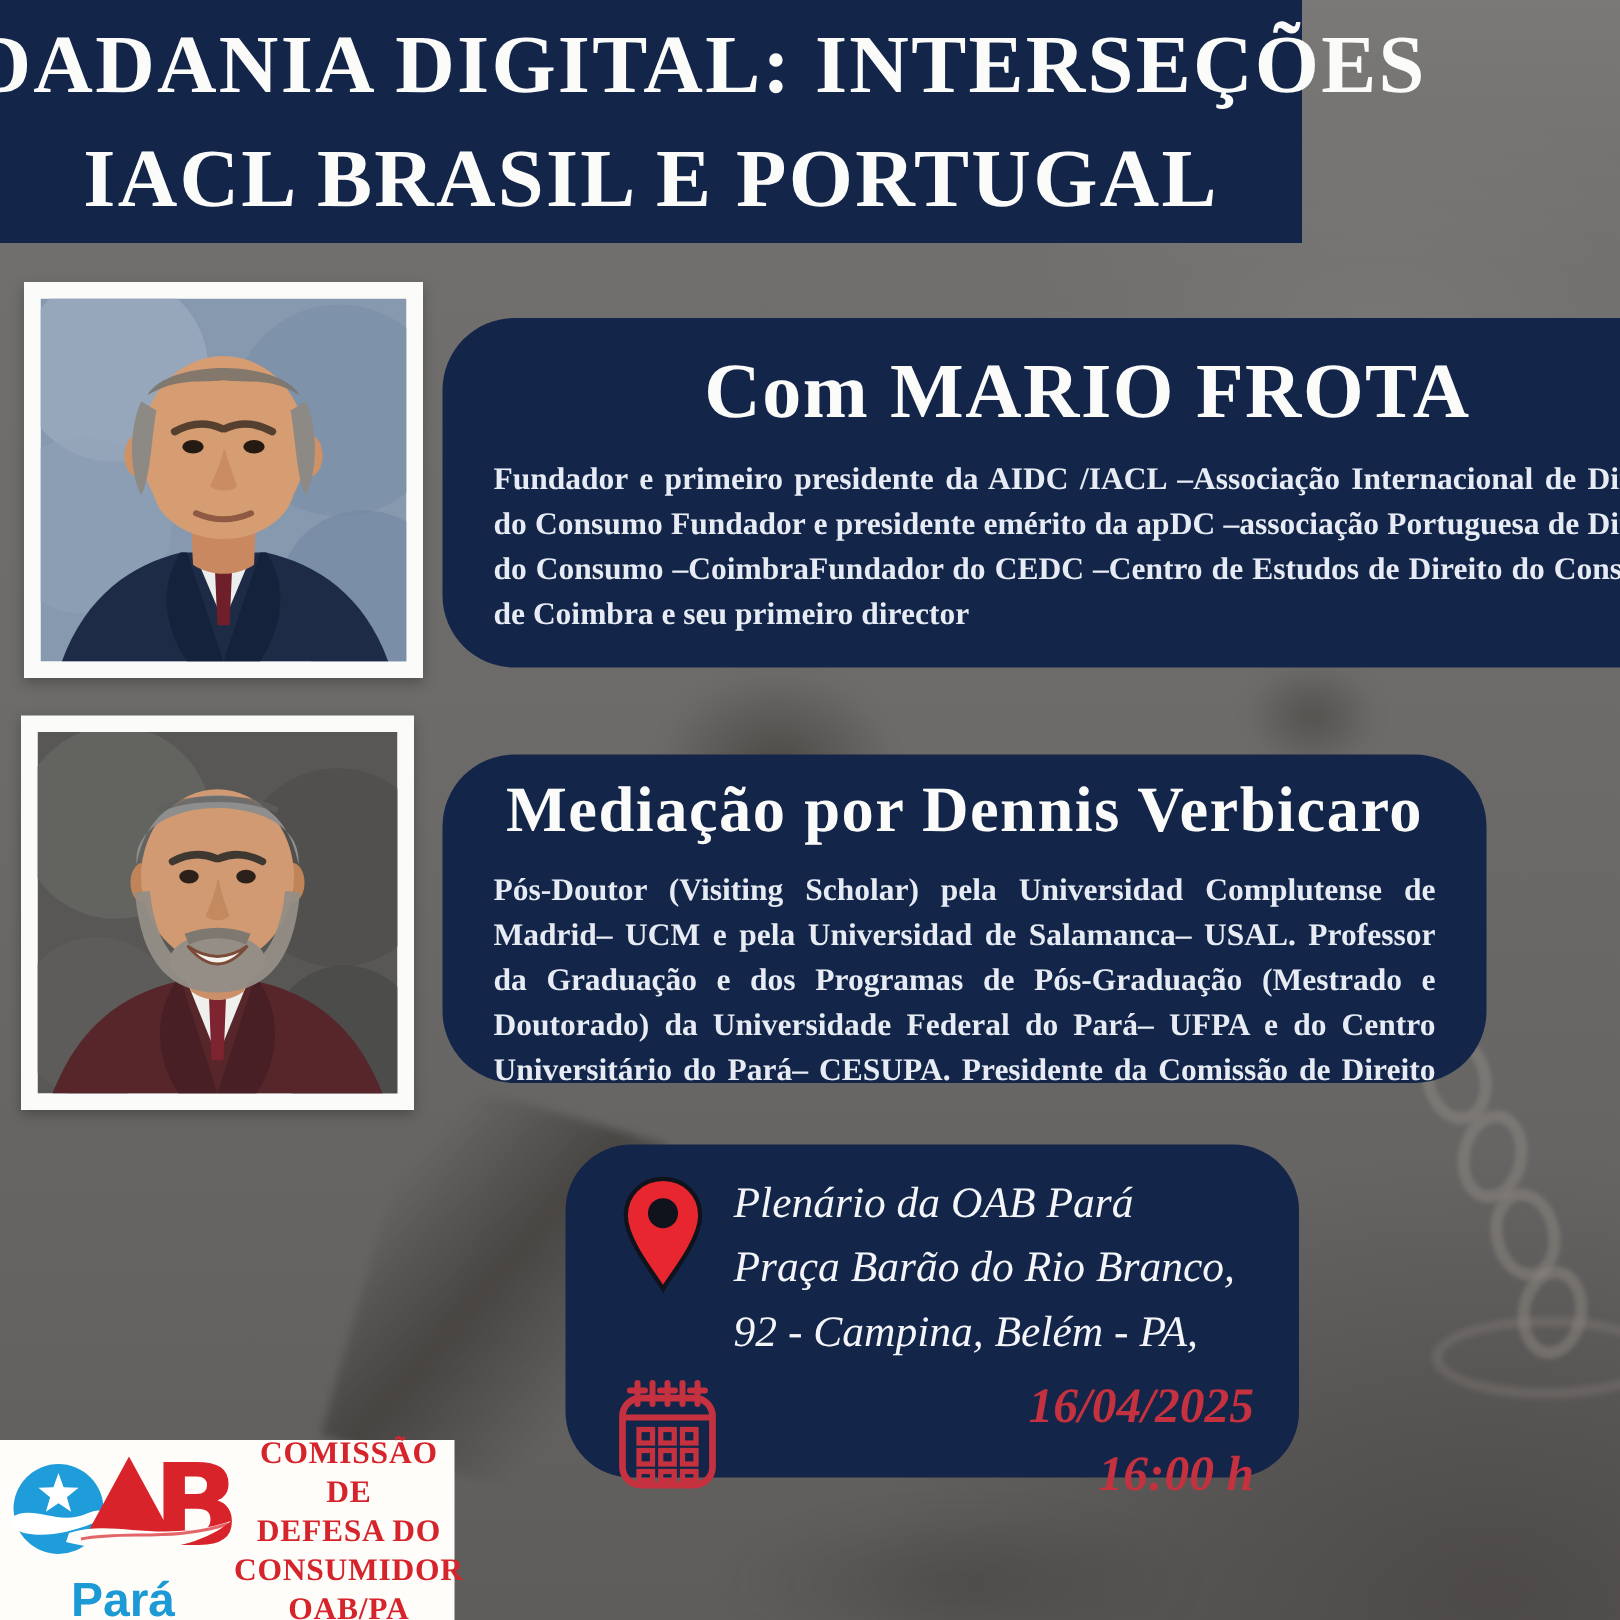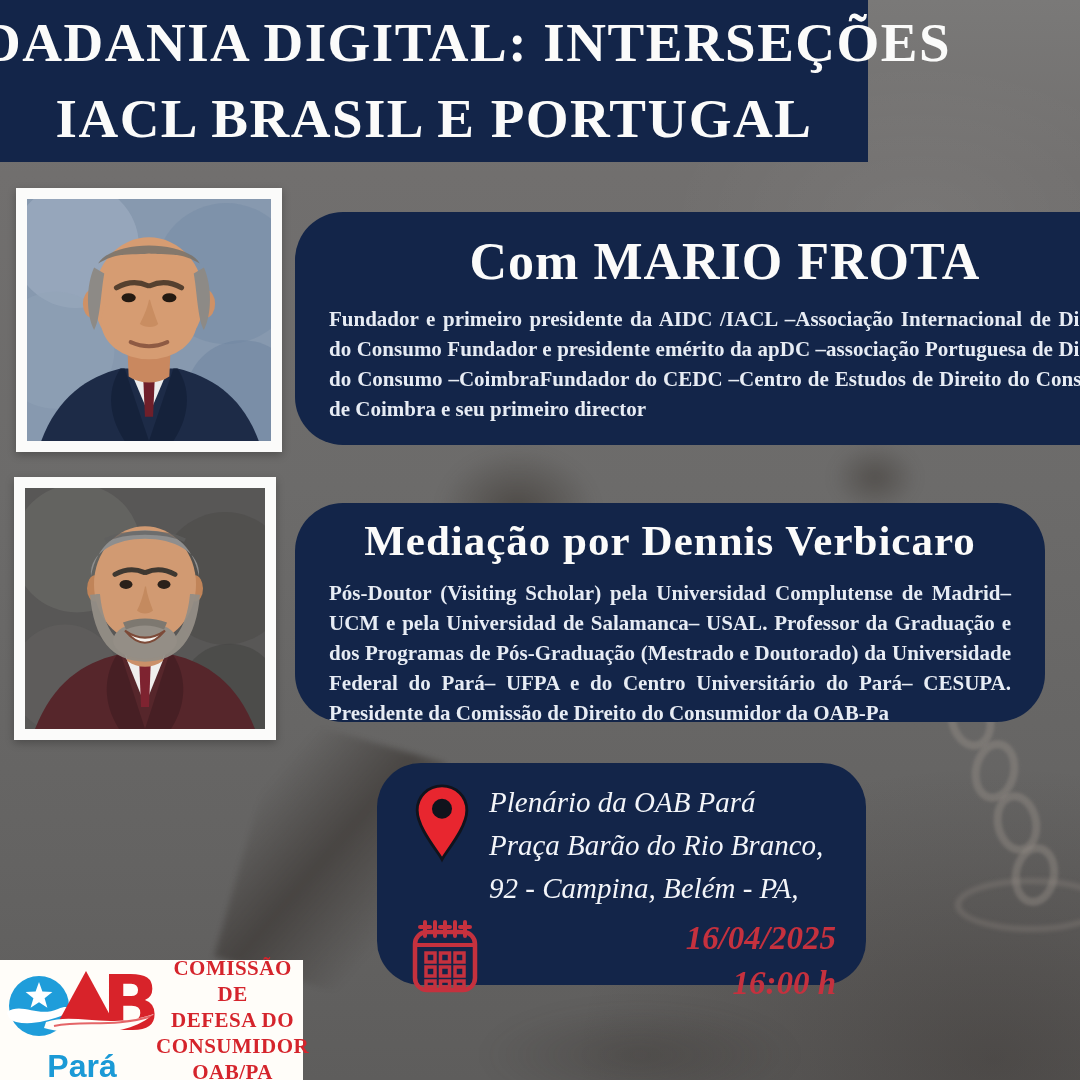--- a/index.html
+++ b/index.html
@@ -40,21 +40,21 @@
   .photo-frame { position:absolute; z-index:2; background:#fbfbfa; padding:11px;
     box-shadow:0 3px 8px rgba(0,0,0,.25); box-sizing:border-box; }
   .photo-mario  { left:16px; top:188px; width:266px; height:264px; }
   .photo-dennis { left:14px; top:477px; width:262px; height:263px; }
   .photo-frame svg { display:block; width:100%; height:100%; }
 
   
   .info-card { position:absolute; z-index:2; background:#132549; border-radius:48px;
     box-sizing:border-box; color:#ffffff; overflow:hidden; }
   .card-mario  { left:295px; top:212px; width:860px; height:233px; padding:20px 34px 14px; }
-  .card-dennis { left:295px; top:503px; width:750px; height:219px; padding:13px 34px 12px; }
+  .card-dennis { left:295px; top:503px; width:696px; height:219px; padding:13px 34px 12px; }
   .card-heading { text-align:center; font-weight:bold; color:#fbfbfa; letter-spacing:1px; }
   .card-mario  .card-heading { font-size:52px; line-height:60px; }
   .card-dennis .card-heading { font-size:43px; line-height:50px; }
   .card-bio { font-size:21px; line-height:30px; color:#e7ecf4;
     text-align:justify; margin-top:12px;font-weight:bold; }
 
   
   .event-card { position:absolute; z-index:2; left:377px; top:763px; width:489px; height:222px;
     background:#132549; border-radius:44px; box-sizing:border-box; padding:16px 4px 12px 28px;font-style:italic; }
   .event-row { display:flex; align-items:flex-start; }

